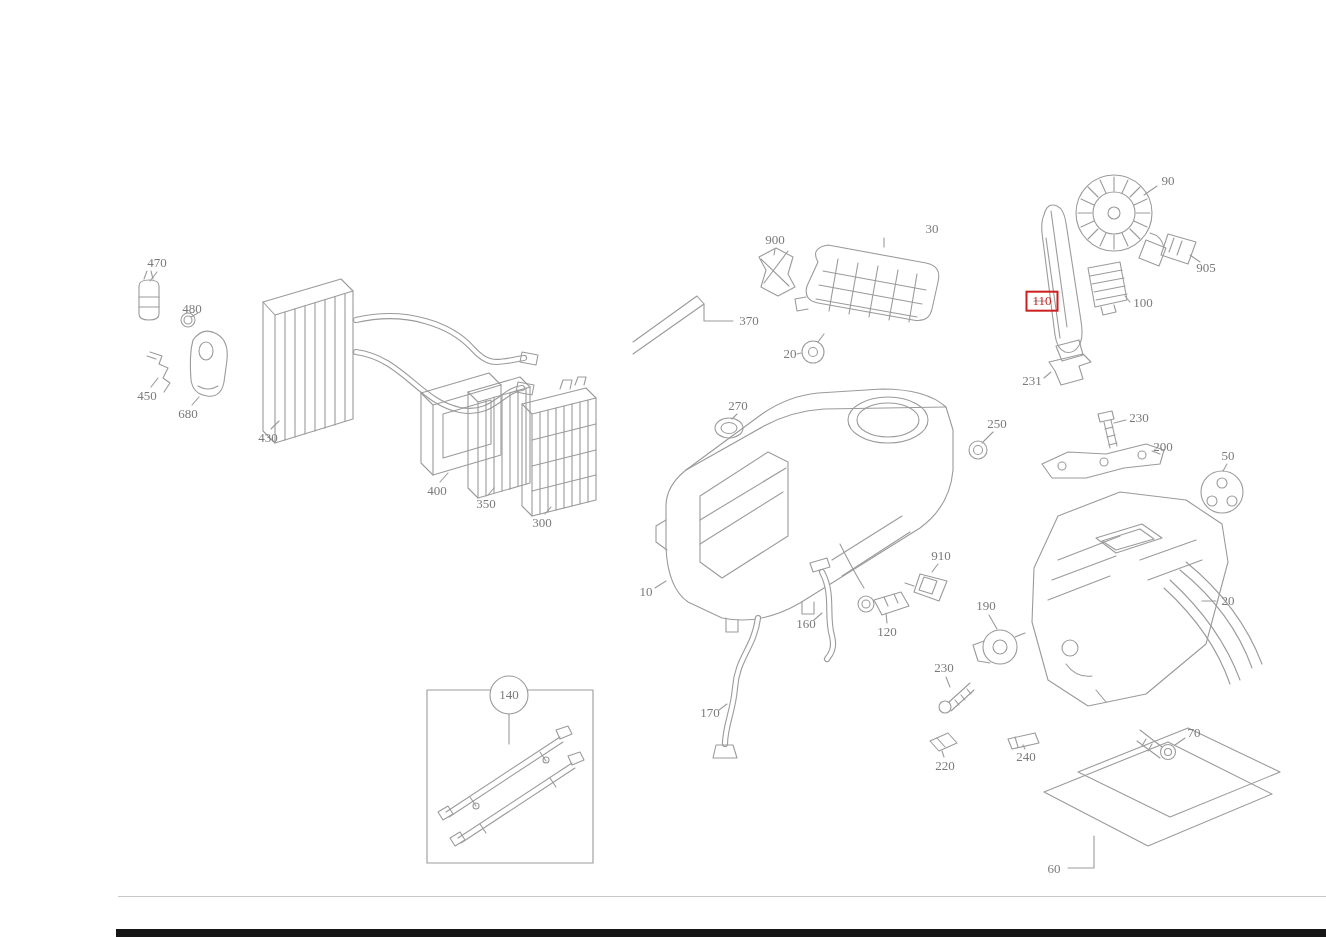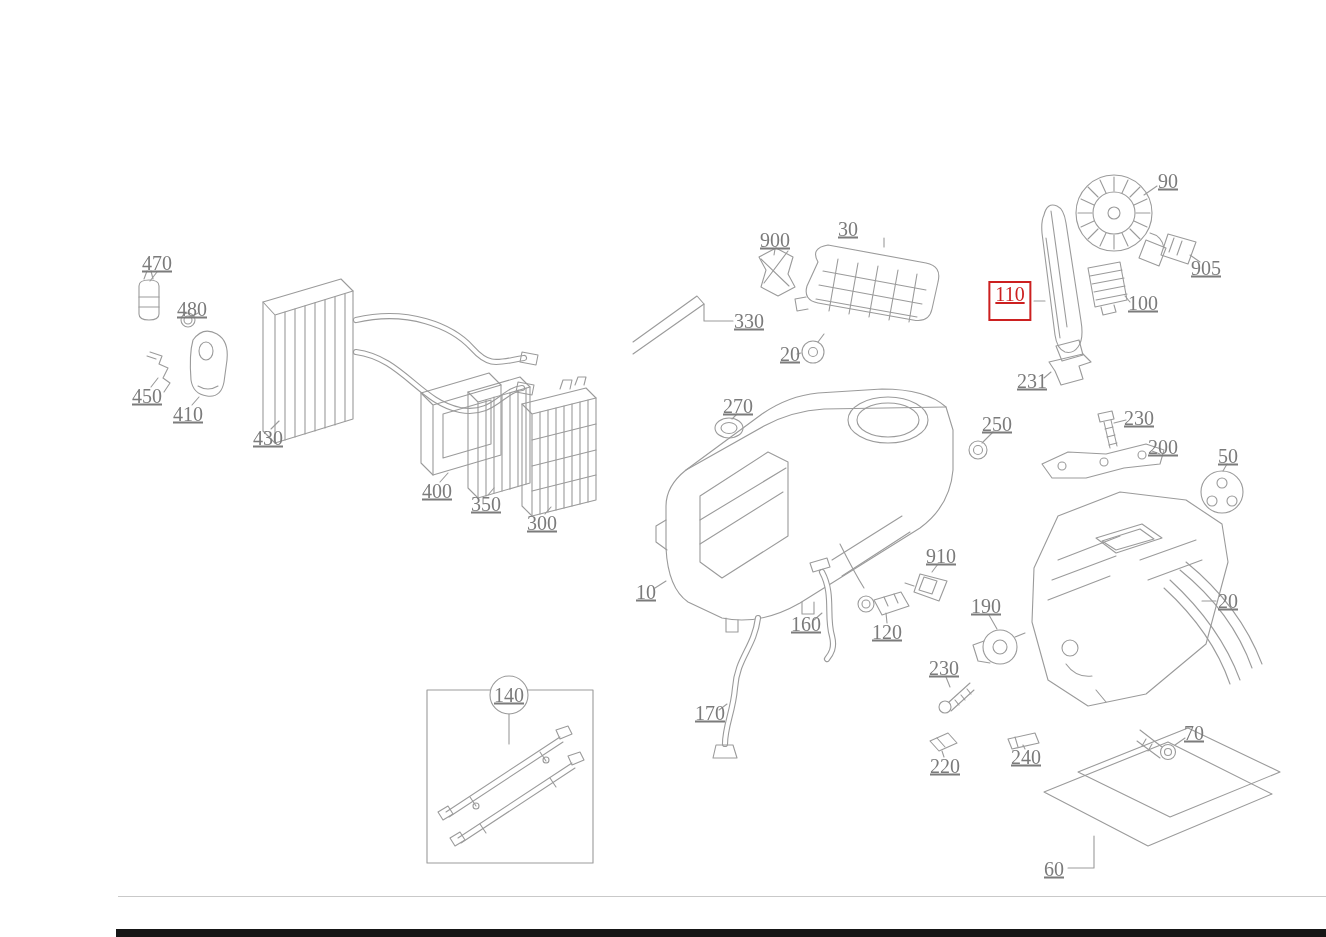--- a/index.html
+++ b/index.html
@@ -21,32 +21,32 @@
     stroke-width: 1.1;
     stroke-linecap: round;
     stroke-linejoin: round;
   }
   .art .tube-o { stroke-width: 6.2; }
   .art .tube-i { stroke: #ffffff; stroke-width: 4; }
   .art .fill-white { fill: #ffffff; }
   .lbl {
     position: absolute;
     transform: translate(-50%, -50%);
-    font-size: 20px;
+    font-size: 13px;
     line-height: 1.05;
     color: var(--label, #7b7b7b);
     white-space: nowrap;
     user-select: none;
     cursor: pointer;
-    text-decoration: underline;
   }
   .lbl.highlight {
     color: var(--highlight, #cc2020);
     border: 2px solid var(--highlight, #cc2020);
-    padding: 1px 5px 14px 5px;
+    padding: 1px 5px 2px 5px;
+    margin-left: 32px;
   }
   .footer-rule {
     position: absolute;
     left: 118px; right: 0; top: 896px;
     height: 1px;
     background: var(--divider, #c9c9c9);
   }
   .bottom-bar {
     position: absolute;
     left: 116px; right: 0; bottom: 0;
@@ -329,28 +329,28 @@
       <path d="M944 757 L942 751"></path>
       <path d="M1025 749 L1023 745"></path>
       <path d="M1185 738 L1175 745"></path>
       <path d="M1068 868 L1094 868 L1094 836"></path>
     </g>
   </svg>
 
   <div class="lbl" style="left:157px;top:263px">470</div>
   <div class="lbl" style="left:192px;top:309px">480</div>
   <div class="lbl" style="left:147px;top:396px">450</div>
-  <div class="lbl" style="left:188px;top:414px">410</div>
+  <div class="lbl" style="left:188px;top:414px">680</div>
   <div class="lbl" style="left:268px;top:438px">430</div>
   <div class="lbl" style="left:437px;top:491px">400</div>
   <div class="lbl" style="left:486px;top:504px">350</div>
   <div class="lbl" style="left:542px;top:523px">300</div>
   <div class="lbl" style="left:775px;top:240px">900</div>
-  <div class="lbl" style="left:749px;top:321px">330</div>
-  <div class="lbl" style="left:848px;top:229px">30</div>
+  <div class="lbl" style="left:749px;top:321px">370</div>
+  <div class="lbl" style="left:932px;top:229px">30</div>
   <div class="lbl" style="left:790px;top:354px">20</div>
   <div class="lbl highlight" style="left:1010px;top:301px">110</div>
   <div class="lbl" style="left:1168px;top:181px">90</div>
   <div class="lbl" style="left:1206px;top:268px">905</div>
   <div class="lbl" style="left:1143px;top:303px">100</div>
   <div class="lbl" style="left:1032px;top:381px">231</div>
   <div class="lbl" style="left:738px;top:406px">270</div>
   <div class="lbl" style="left:997px;top:424px">250</div>
   <div class="lbl" style="left:1139px;top:418px">230</div>
   <div class="lbl" style="left:1163px;top:447px">200</div>

